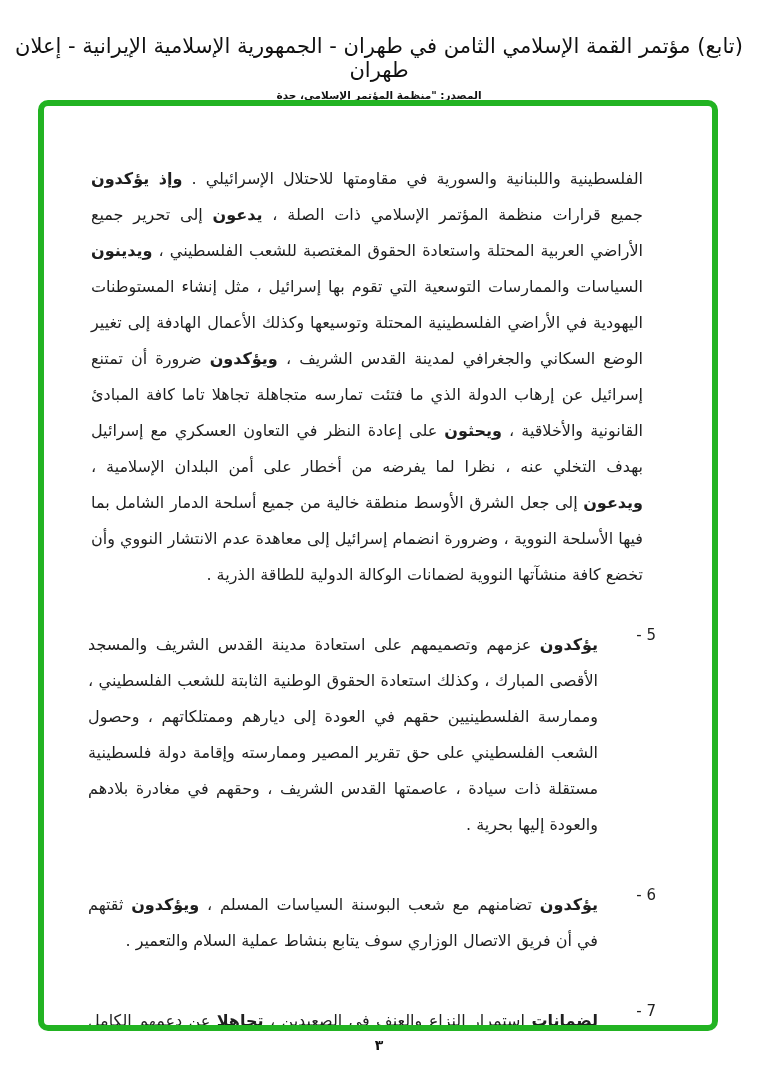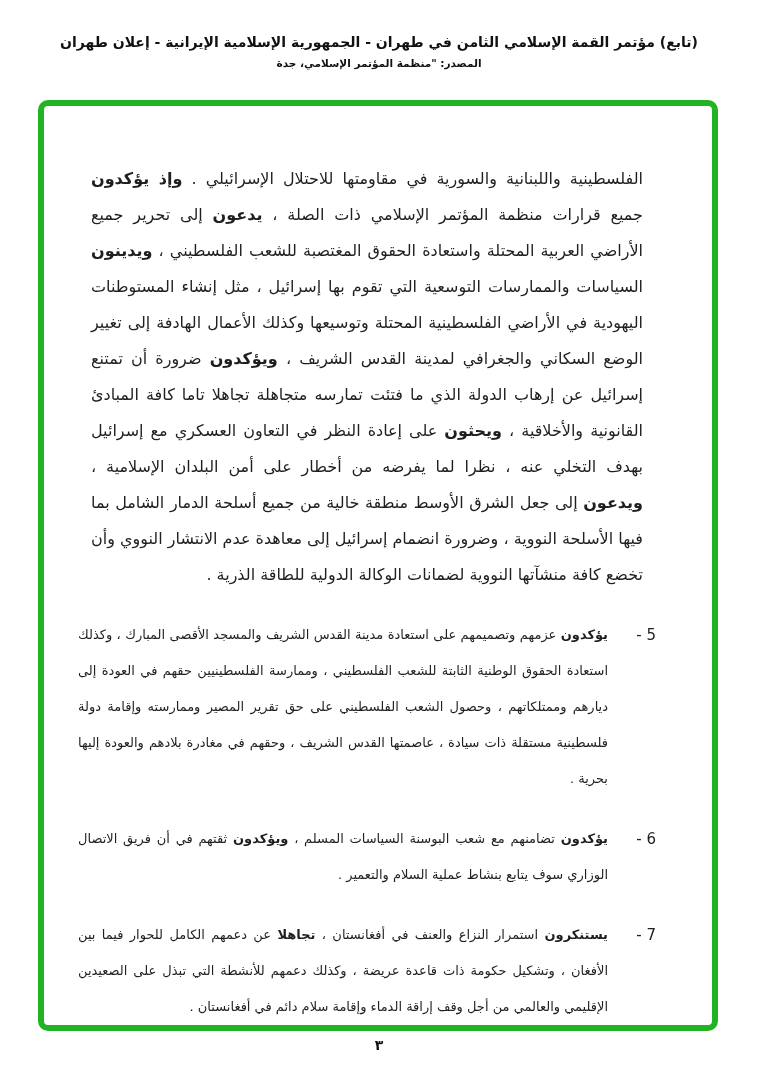--- a/index.html
+++ b/index.html
@@ -14,22 +14,22 @@
   }
   .header {
     position: absolute;
     top: 34px;
     left: 0;
     right: 0;
     text-align: center;
     direction: rtl;
   }
   .header-title {
-    font-size: 14px;
-    font-weight: bold;
+    font-size: 21px;
+    font-weight: normal;
     color: #111111;
   }
   .header-source {
     font-size: 10.5px;
     font-weight: bold;
     margin-top: 7px;
     color: #111111;
   }
   .frame {
     position: absolute;
@@ -57,22 +57,22 @@
     margin-top: 24px;
   }
   .marker {
     flex: 0 0 48px;
     font-size: 15px;
     line-height: 36px;
     white-space: nowrap;
   }
   .item-text {
     flex: 1;
-    margin: 0;
-    font-size: 13px;
+    margin: 10px;
+    font-size: 16px;
     line-height: 36px;
     text-align: justify;
   }
   .bold { font-weight: bold; }
   .page-number {
     position: absolute;
     top: 1037px;
     left: 0;
     right: 0;
     text-align: center;
@@ -101,21 +101,21 @@
         <p class="item-text"><span class="bold">يؤكدون</span><span> عزمهم وتصميمهم على استعادة مدينة القدس الشريف والمسجد الأقصى المبارك ، وكذلك استعادة الحقوق الوطنية الثابتة للشعب الفلسطيني ، وممارسة الفلسطينيين حقهم في العودة إلى ديارهم وممتلكاتهم ، وحصول الشعب الفلسطيني على حق تقرير المصير وممارسته وإقامة دولة فلسطينية مستقلة ذات سيادة ، عاصمتها القدس الشريف ، وحقهم في مغادرة بلادهم والعودة إليها بحرية .</span></p>
       </div>
 
       <div class="item">
         <span class="marker">6 -</span>
         <p class="item-text"><span class="bold">يؤكدون</span><span> تضامنهم مع شعب البوسنة السياسات المسلم ، </span><span class="bold">ويؤكدون</span><span> ثقتهم في أن فريق الاتصال الوزاري سوف يتابع بنشاط عملية السلام والتعمير .</span></p>
       </div>
 
       <div class="item">
         <span class="marker">7 -</span>
-        <p class="item-text"><span class="bold">يستنكرون</span><span> استمرار النزاع والعنف في أفغانستان ، </span><span class="bold">تجاهلا</span><span> عن دعمهم الكامل للحوار فيما بين الأفغان ، وتشكيل حكومة ذات قاعدة عريضة ، وكذلك دعمهم للأنشطة التي تبذل على الصعيدين الإقليمي والعالمي من أجل وقف إراقة الدماء وإقامة سلام دائم في أفغانستان .</span></p>
+        <p class="item-text"><span class="bold">لضمانات</span><span> استمرار النزاع والعنف في الصعيدين ، </span><span class="bold">تجاهلا</span><span> عن دعمهم الكامل للحوار فيما بين الأفغان ، وتشكيل حكومة ذات قاعدة عريضة ، وكذلك دعمهم للأنشطة التي تبذل على الصعيدين الإقليمي والعالمي من أجل وقف إراقة الدماء وإقامة سلام دائم في أفغانستان .</span></p>
       </div>
 
     </div>
   </div>
 
   <div class="page-number">٣</div>
 
 </div>
 
 </body></html>

